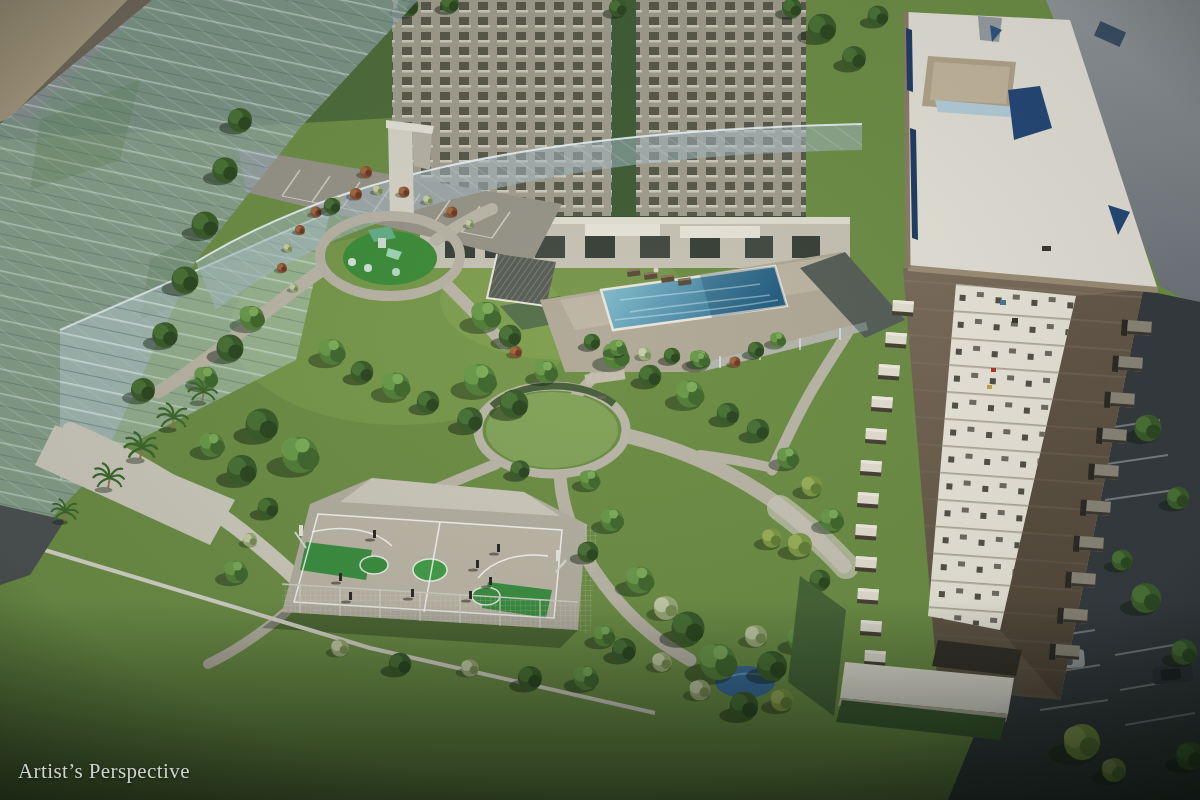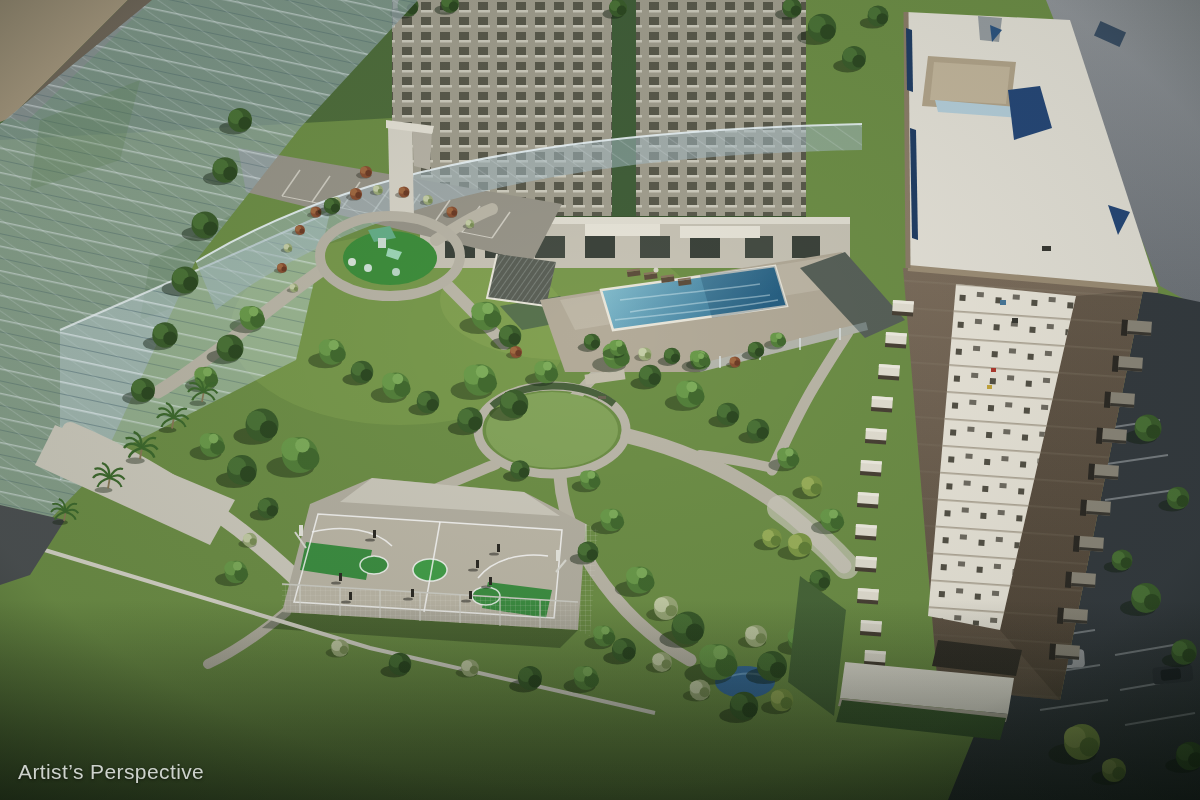--- a/index.html
+++ b/index.html
@@ -1,16 +1,16 @@
 <!DOCTYPE html>
 <html><head>
 <meta charset="utf-8">
 <style>
   html,body{margin:0;padding:0;background:#1c2a18;}
-  .stage{position:relative;width:1200px;height:800px;overflow:hidden;font-family:Liberation Sans, sans-serif;}
+  .stage{position:relative;width:1200px;height:800px;overflow:hidden;font-family:Liberation Serif, serif;}
   .stage svg{display:block;width:1200px;height:800px;}
   .caption{position:absolute;left:18px;bottom:16px;color:#cdd2cc;font-size:21px;letter-spacing:.4px;
            text-shadow:0 1px 3px rgba(0,0,0,.55);user-select:none;}
 </style>
 </head>
 <body>
 
 <div class="stage">
 <svg viewBox="0 0 1200 800">
 <defs>

